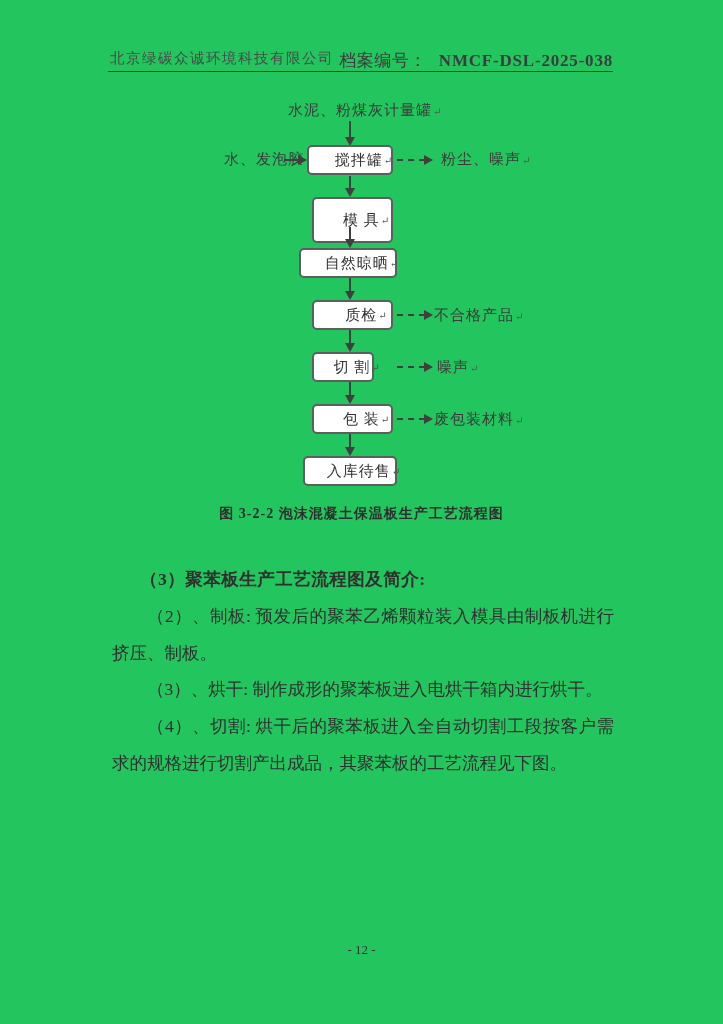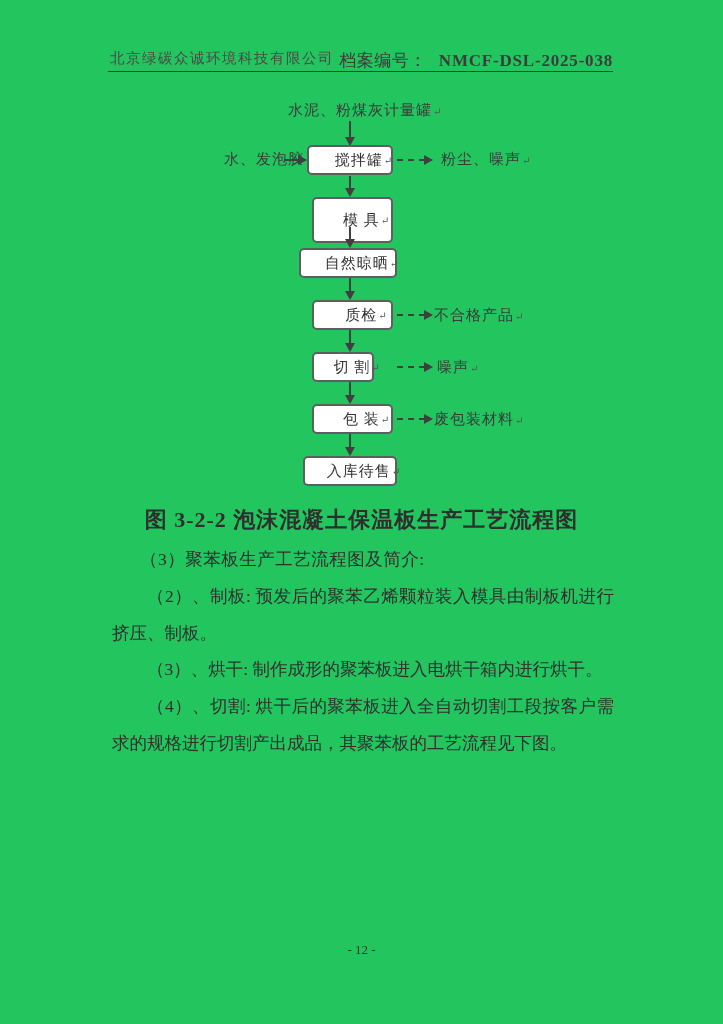--- a/index.html
+++ b/index.html
@@ -46,29 +46,29 @@
   .ha-dash { position:absolute; height:0; border-top:2px dashed #3f3f3f; }
   .ha-solid { position:absolute; height:0; border-top:2px solid #3f3f3f; }
   .tri-r {
     position:absolute; width:0; height:0;
     border-top:5px solid transparent; border-bottom:5px solid transparent;
     border-left:9px solid #3f3f3f;
   }
   
   .caption {
     position:absolute; left:0; top:505px; width:723px;
-    text-align:center; font-weight:bold; font-size:22px; color:#2e2e2e;
+    text-align:center; font-weight:bold; font-size:14px; color:#2e2e2e;
     letter-spacing:1px;
   }
   .content {
     position:absolute; left:112px; top:541px; width:502px;
     font-size:17.5px; line-height:36.8px; text-align:justify; color:#2f2f2f;
   }
   .content p { text-indent:2em; margin:0; }
-  .content .heading { font-weight:normal; letter-spacing:0.5px; text-indent:1.6em; }
+  .content .heading { font-weight:bold; letter-spacing:0.5px; text-indent:1.6em;margin-top:20px; }
   .footer-page {
     position:absolute; left:0; top:942px; width:723px;
     text-align:center; font-size:13px; color:#333;
   }
 </style>
 </head>
 <body>
 
 <div class="page">
 

